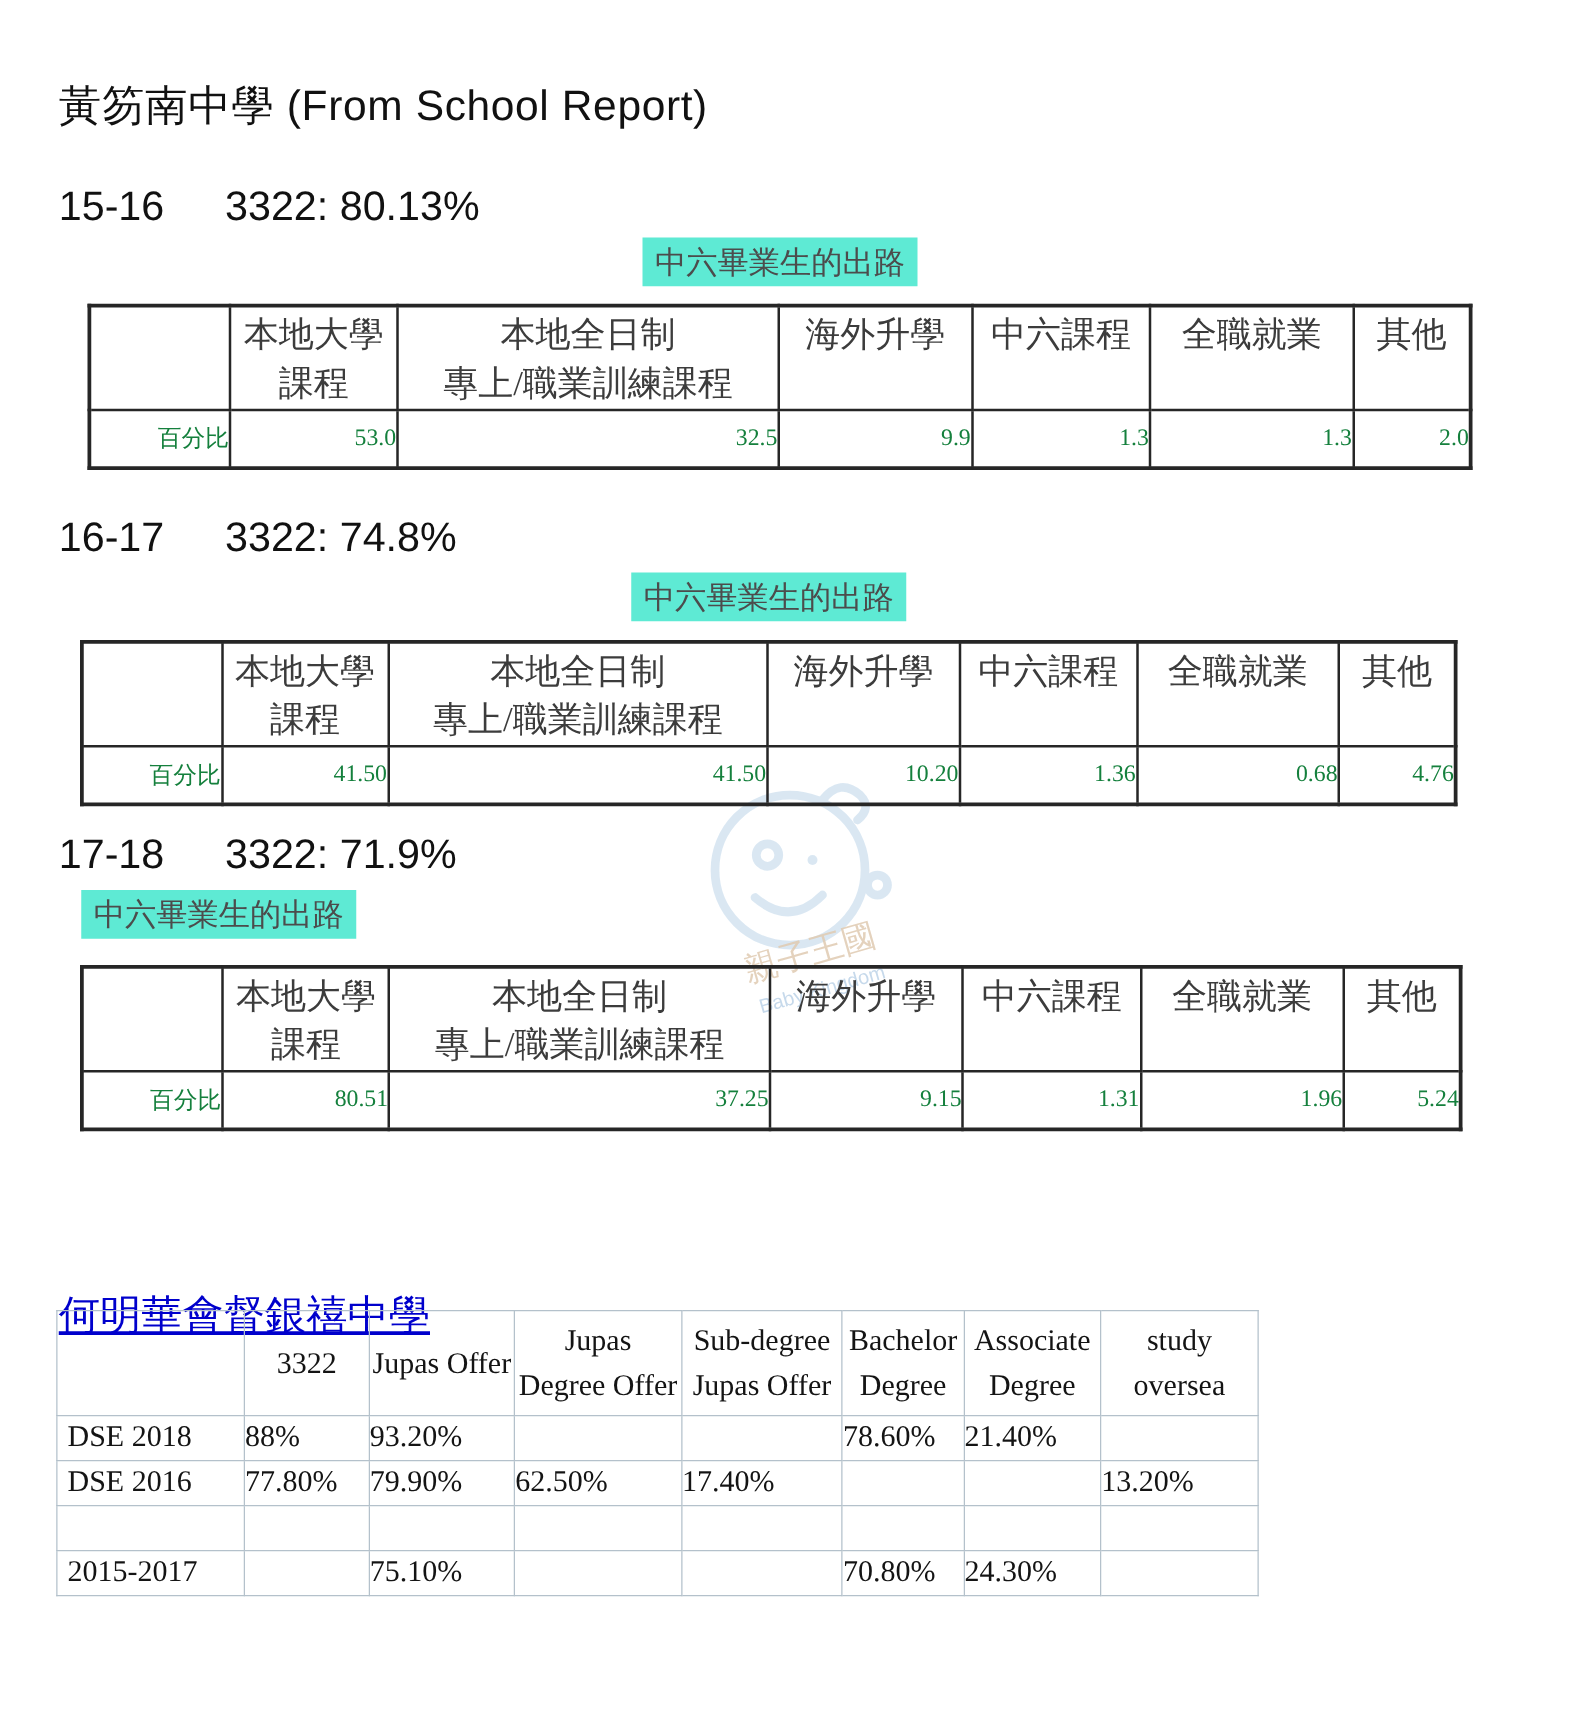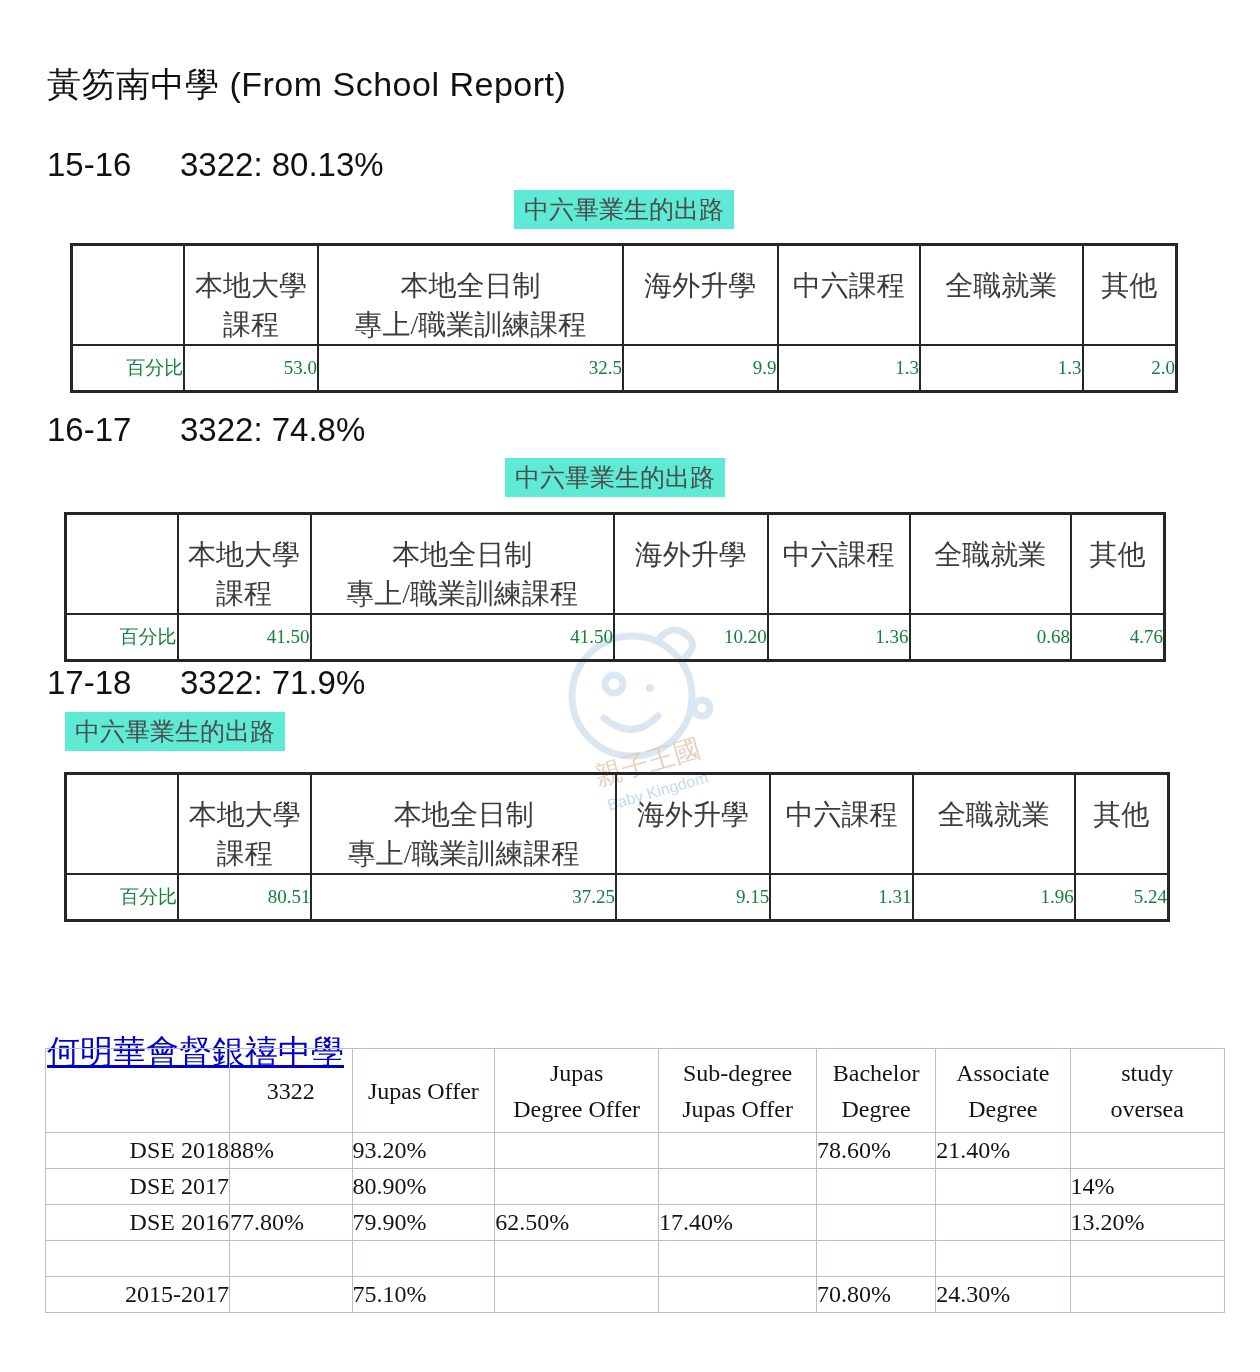--- a/index.html
+++ b/index.html
@@ -36,21 +36,21 @@
 
   
   .grad-table {
     border-collapse:collapse; table-layout:fixed;
     font-family:"Liberation Serif", serif;
     border:3px solid #262626;
   }
   .grad-table td { border:2px solid #262626; }
   .grad-table .ghead td {
     height:82px; vertical-align:top; text-align:center;
-    font-size:28px; line-height:1.4; color:#3c3c3c; padding-top:20px;margin-left:46px;
+    font-size:28px; line-height:1.4; color:#3c3c3c; padding-top:3px;margin-left:46px;
   }
   .grad-table .gdata td {
     height:46px; text-align:right; vertical-align:middle;
     font-size:19px; color:#15803d;
   }
   #table1 { left:70px; top:243px; width:1108px; }
   #table2 { left:64px; top:512px; width:1102px; }
   #table3 { left:64px; top:772px; width:1106px; }
 
   
@@ -59,27 +59,27 @@
     font-size:33px; color:#0000cc;
     text-decoration:underline; cursor:pointer;
   }
 
   
   .big-table {
     border-collapse:collapse; table-layout:fixed;
     font-family:"Liberation Serif", serif;
     border:1px solid #b4c1cb;
     color:#141414;
-    left:45px; top:1048px; width:1180px;
+    left:45px; top:1048px; width:962px;
     position:absolute;
   }
   .big-table td { border:1px solid #b4c1cb; font-size:24px; }
   .big-table .bhead td { height:84px; text-align:center; vertical-align:middle; line-height:1.5; }
   .big-table .brow td { height:36px; vertical-align:middle; }
-  .big-table .brow td.rlabel { text-align:right; padding-left:8px; }
+  .big-table .brow td.rlabel { text-align:left; padding-left:8px; }
 
   
   .watermark { left:540px; top:596px; z-index:0; pointer-events:none; }
   table { z-index:1; }
 </style>
 </head>
 <body>
 
 <div class="abs watermark">
   <svg width="230" height="215" viewBox="0 0 230 215">
@@ -307,30 +307,20 @@
     <td class="rlabel">DSE 2018</td>
     <td>88%</td>
     <td>93.20%</td>
     <td></td>
     <td></td>
     <td>78.60%</td>
     <td>21.40%</td>
     <td></td>
   </tr>
   <tr class="brow">
-    <td class="rlabel">DSE 2017</td>
-    <td></td>
-    <td>80.90%</td>
-    <td></td>
-    <td></td>
-    <td></td>
-    <td></td>
-    <td>14%</td>
-  </tr>
-  <tr class="brow">
     <td class="rlabel">DSE 2016</td>
     <td>77.80%</td>
     <td>79.90%</td>
     <td>62.50%</td>
     <td>17.40%</td>
     <td></td>
     <td></td>
     <td>13.20%</td>
   </tr>
   <tr class="brow">

